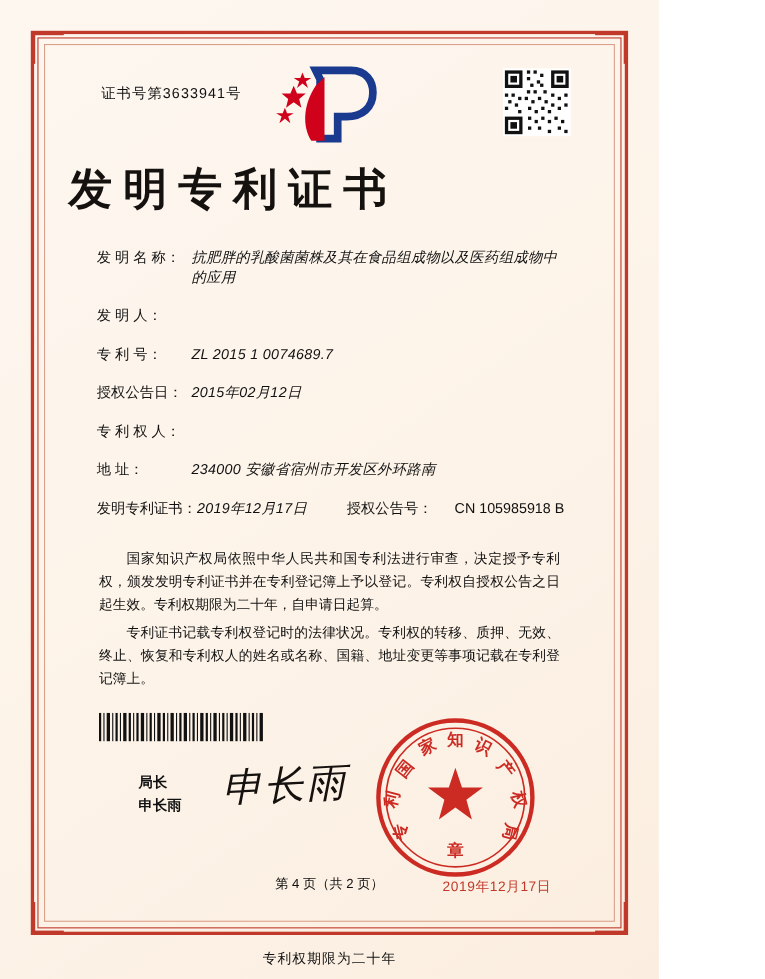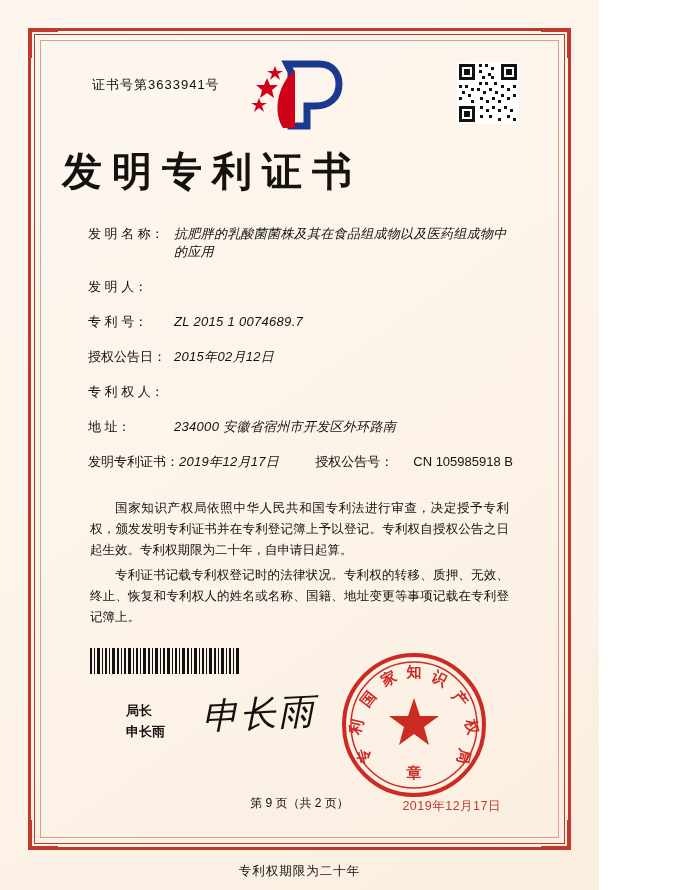--- a/index.html
+++ b/index.html
@@ -421,19 +421,19 @@
             <text x="120" y="105" text-anchor="middle" transform="rotate(104 120 105)">局</text>
             <text x="30" y="105" text-anchor="middle" transform="rotate(-104 30 105)">专</text>
             <text x="22" y="78" text-anchor="middle" transform="rotate(-76 22 78)">利</text>
             <text x="75" y="128" text-anchor="middle">章</text>
           </g>
         </svg>
       </div>
 
       <div class="seal-date">2019年12月17日</div>
 
-      <div class="page-no">第 9 页（共 2 页）</div>
+      <div class="page-no">第 4 页（共 2 页）</div>
     </div>
 
   </div>
 
   <div class="footer-note">专利权期限为二十年</div>
 </div>
 
 </body></html>

